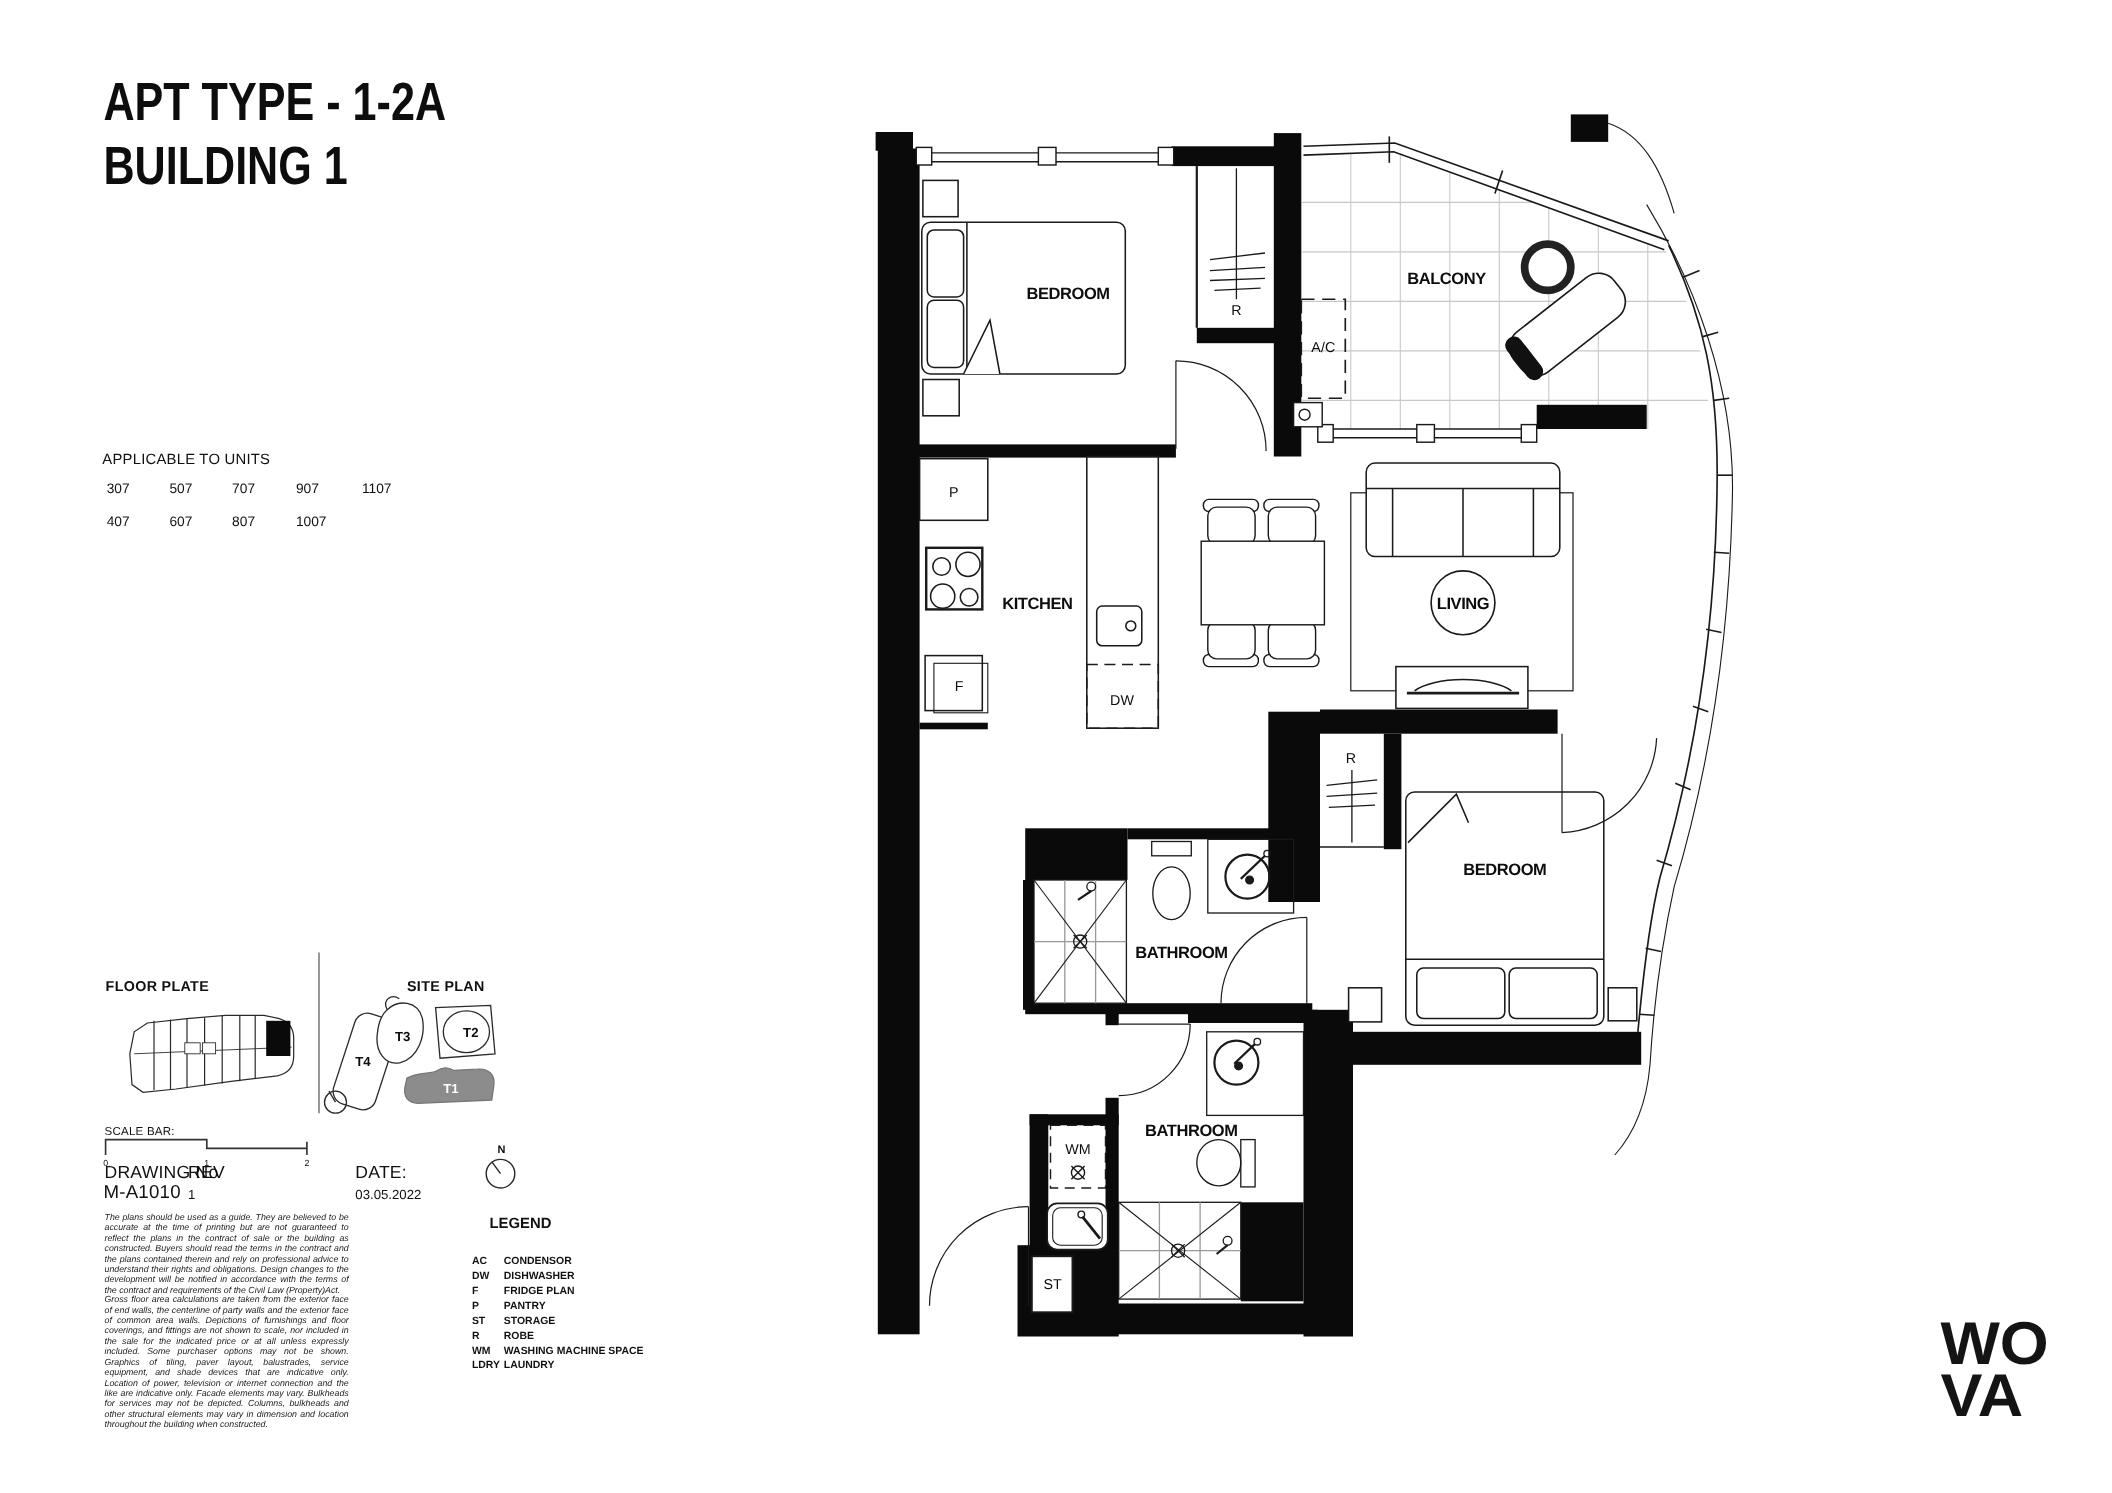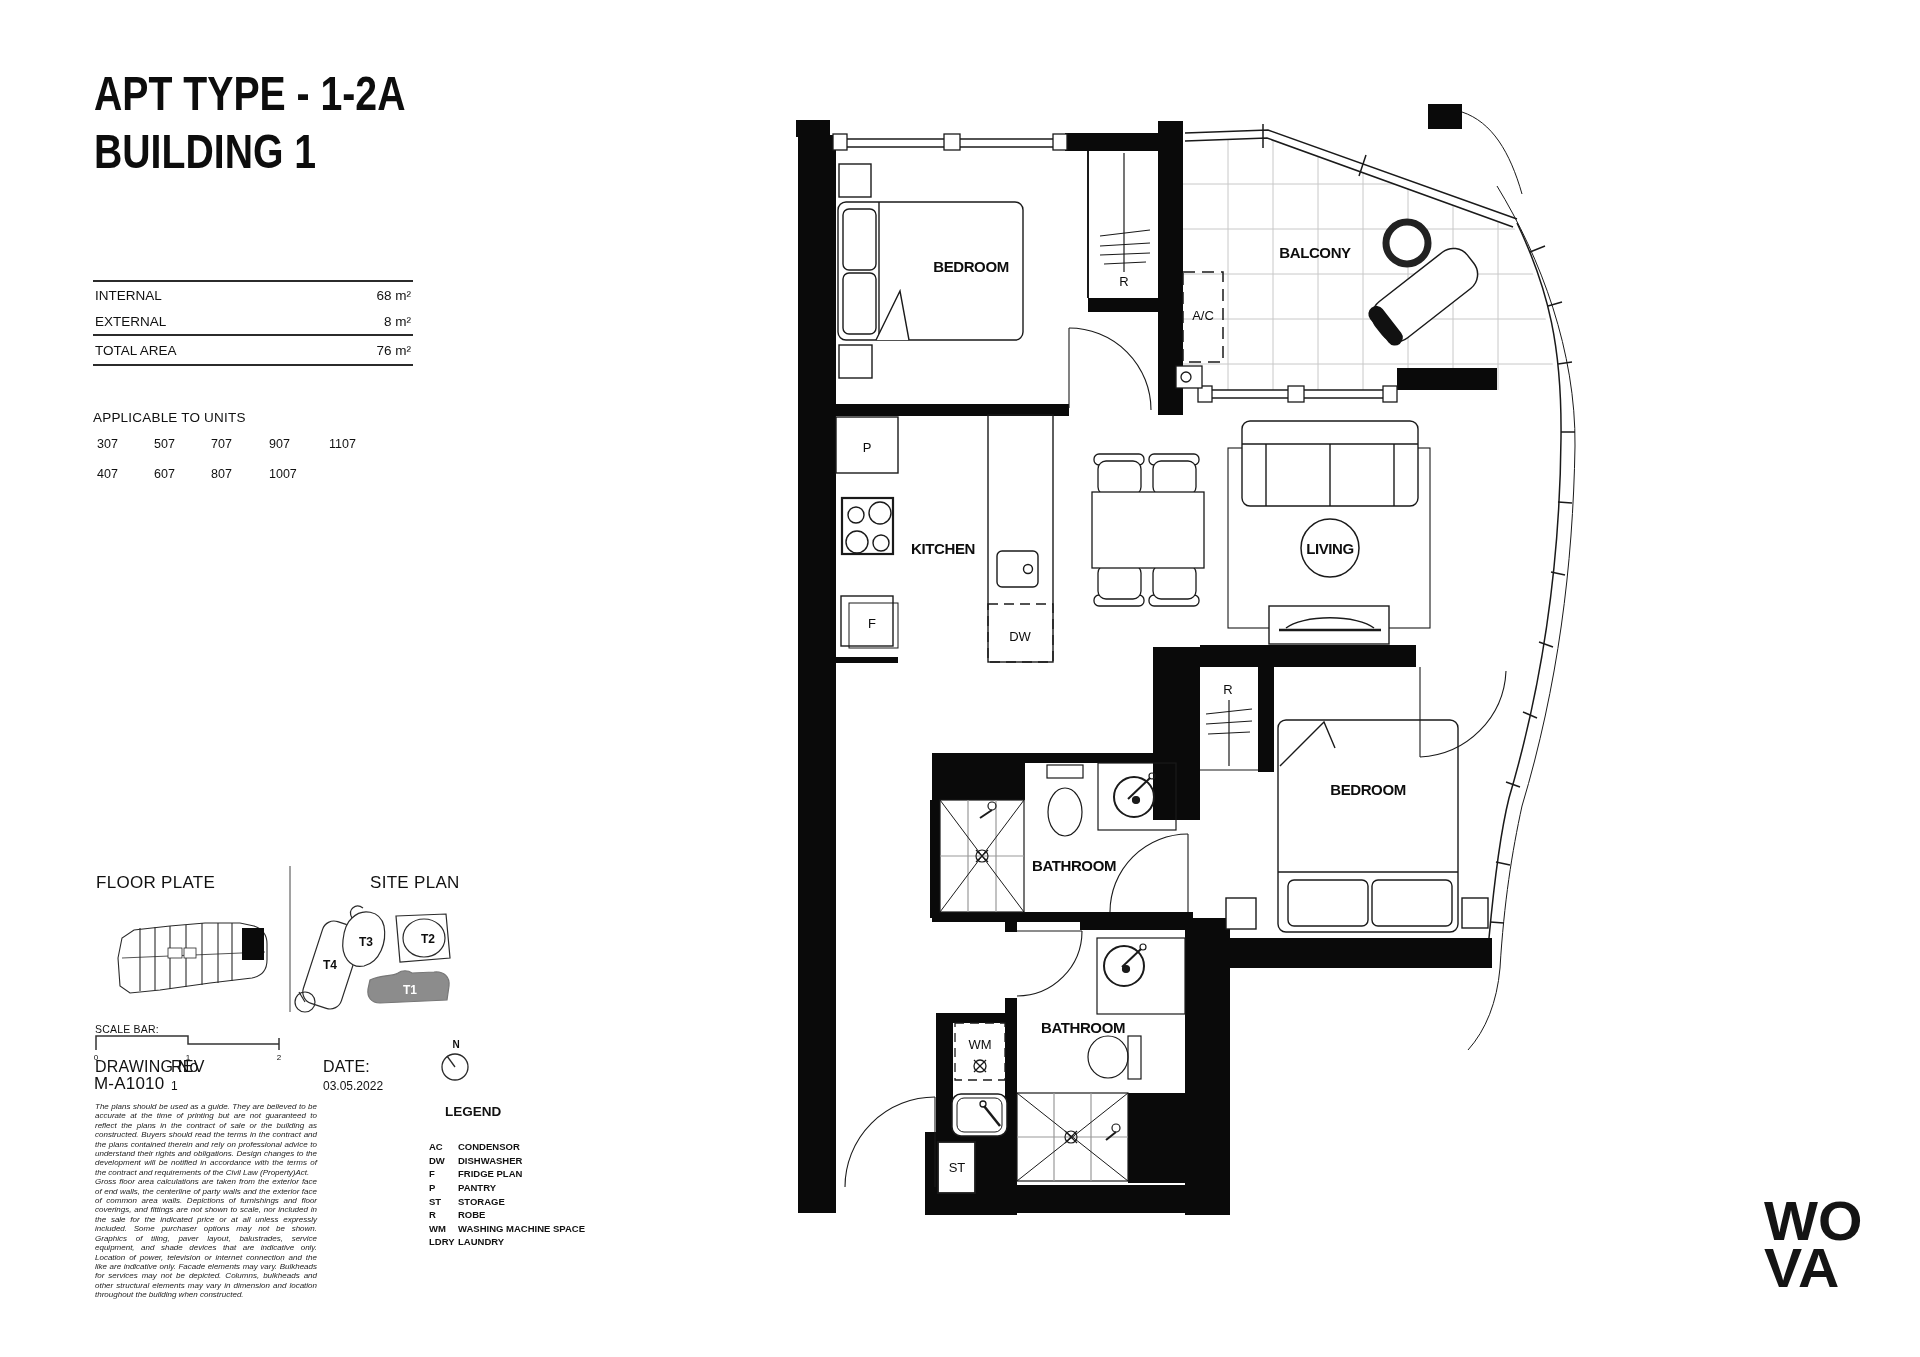--- a/index.html
+++ b/index.html
@@ -9,21 +9,21 @@
   
   .title{left:94px;top:64px;font-size:49px;font-weight:800;line-height:58px;white-space:nowrap;
          transform:scaleX(0.8);transform-origin:0 0;letter-spacing:0px;color:#0d0d0d;}
   .area-table{left:93px;top:280px;width:320px;border-top:2px solid #2b2b2b;border-bottom:2px solid #2b2b2b;font-size:13.5px;}
   .area-row{display:flex;justify-content:space-between;align-items:center;height:26px;padding:0 2px;}
   .area-row.total{border-top:2px solid #2b2b2b;height:28px;}
   .units-heading{left:93px;top:410px;font-size:13.5px;letter-spacing:0.2px;}
   .units-row{display:grid;grid-template-columns:57px 57px 58px 60px auto;font-size:12.5px;}
   .units-r1{left:97px;top:437px;}
   .units-r2{left:97px;top:467px;}
-  .plate-heading{font-size:17px;font-weight:normal;letter-spacing:0.3px;}
+  .plate-heading{font-size:13px;font-weight:bold;letter-spacing:0.3px;margin-top:16px;}
   .scalebar-label{left:95px;top:1023px;font-size:10.5px;font-weight:normal;letter-spacing:0.2px;}
   .drawrow{font-size:16px;letter-spacing:0.2px;}
   .drawno{left:94px;top:1074px;font-size:17px;letter-spacing:0.2px;}
   .drawrev{left:171px;top:1079px;font-size:12px;}
   .drawdate{left:323px;top:1079px;font-size:12px;}
   .disclaimer{left:95px;top:1102px;width:222px;font-size:8px;line-height:9.4px;font-style:italic;
               text-align:justify;color:#222;}
   .disclaimer p{margin:0;}
   .legend-heading{left:429px;top:1104px;font-size:13.5px;font-weight:bold;margin-left:16px;}
   .legend-items{left:429px;top:1140px;font-size:9.5px;font-weight:bold;}
@@ -348,34 +348,20 @@
       <line x1="455" y1="1067" x2="447" y2="1056"></line>
     </g>
     <text class="nlbl" x="456" y="1048">N</text>
   </svg>
 
   <div class="abs title">
     <div>APT TYPE - 1-2A</div>
     <div>BUILDING 1</div>
   </div>
 
-  <div class="abs area-table">
-    <div class="area-row">
-      <span>INTERNAL</span>
-      <span>68 m²</span>
-    </div>
-    <div class="area-row">
-      <span>EXTERNAL</span>
-      <span>8 m²</span>
-    </div>
-    <div class="area-row total">
-      <span>TOTAL AREA</span>
-      <span>76 m²</span>
-    </div>
-  </div>
 
   <div class="abs units-heading">APPLICABLE TO UNITS</div>
   <div class="abs units-row units-r1">
     <span>307</span>
     <span>507</span>
     <span>707</span>
     <span>907</span>
     <span>1107</span>
   </div>
   <div class="abs units-row units-r2">

